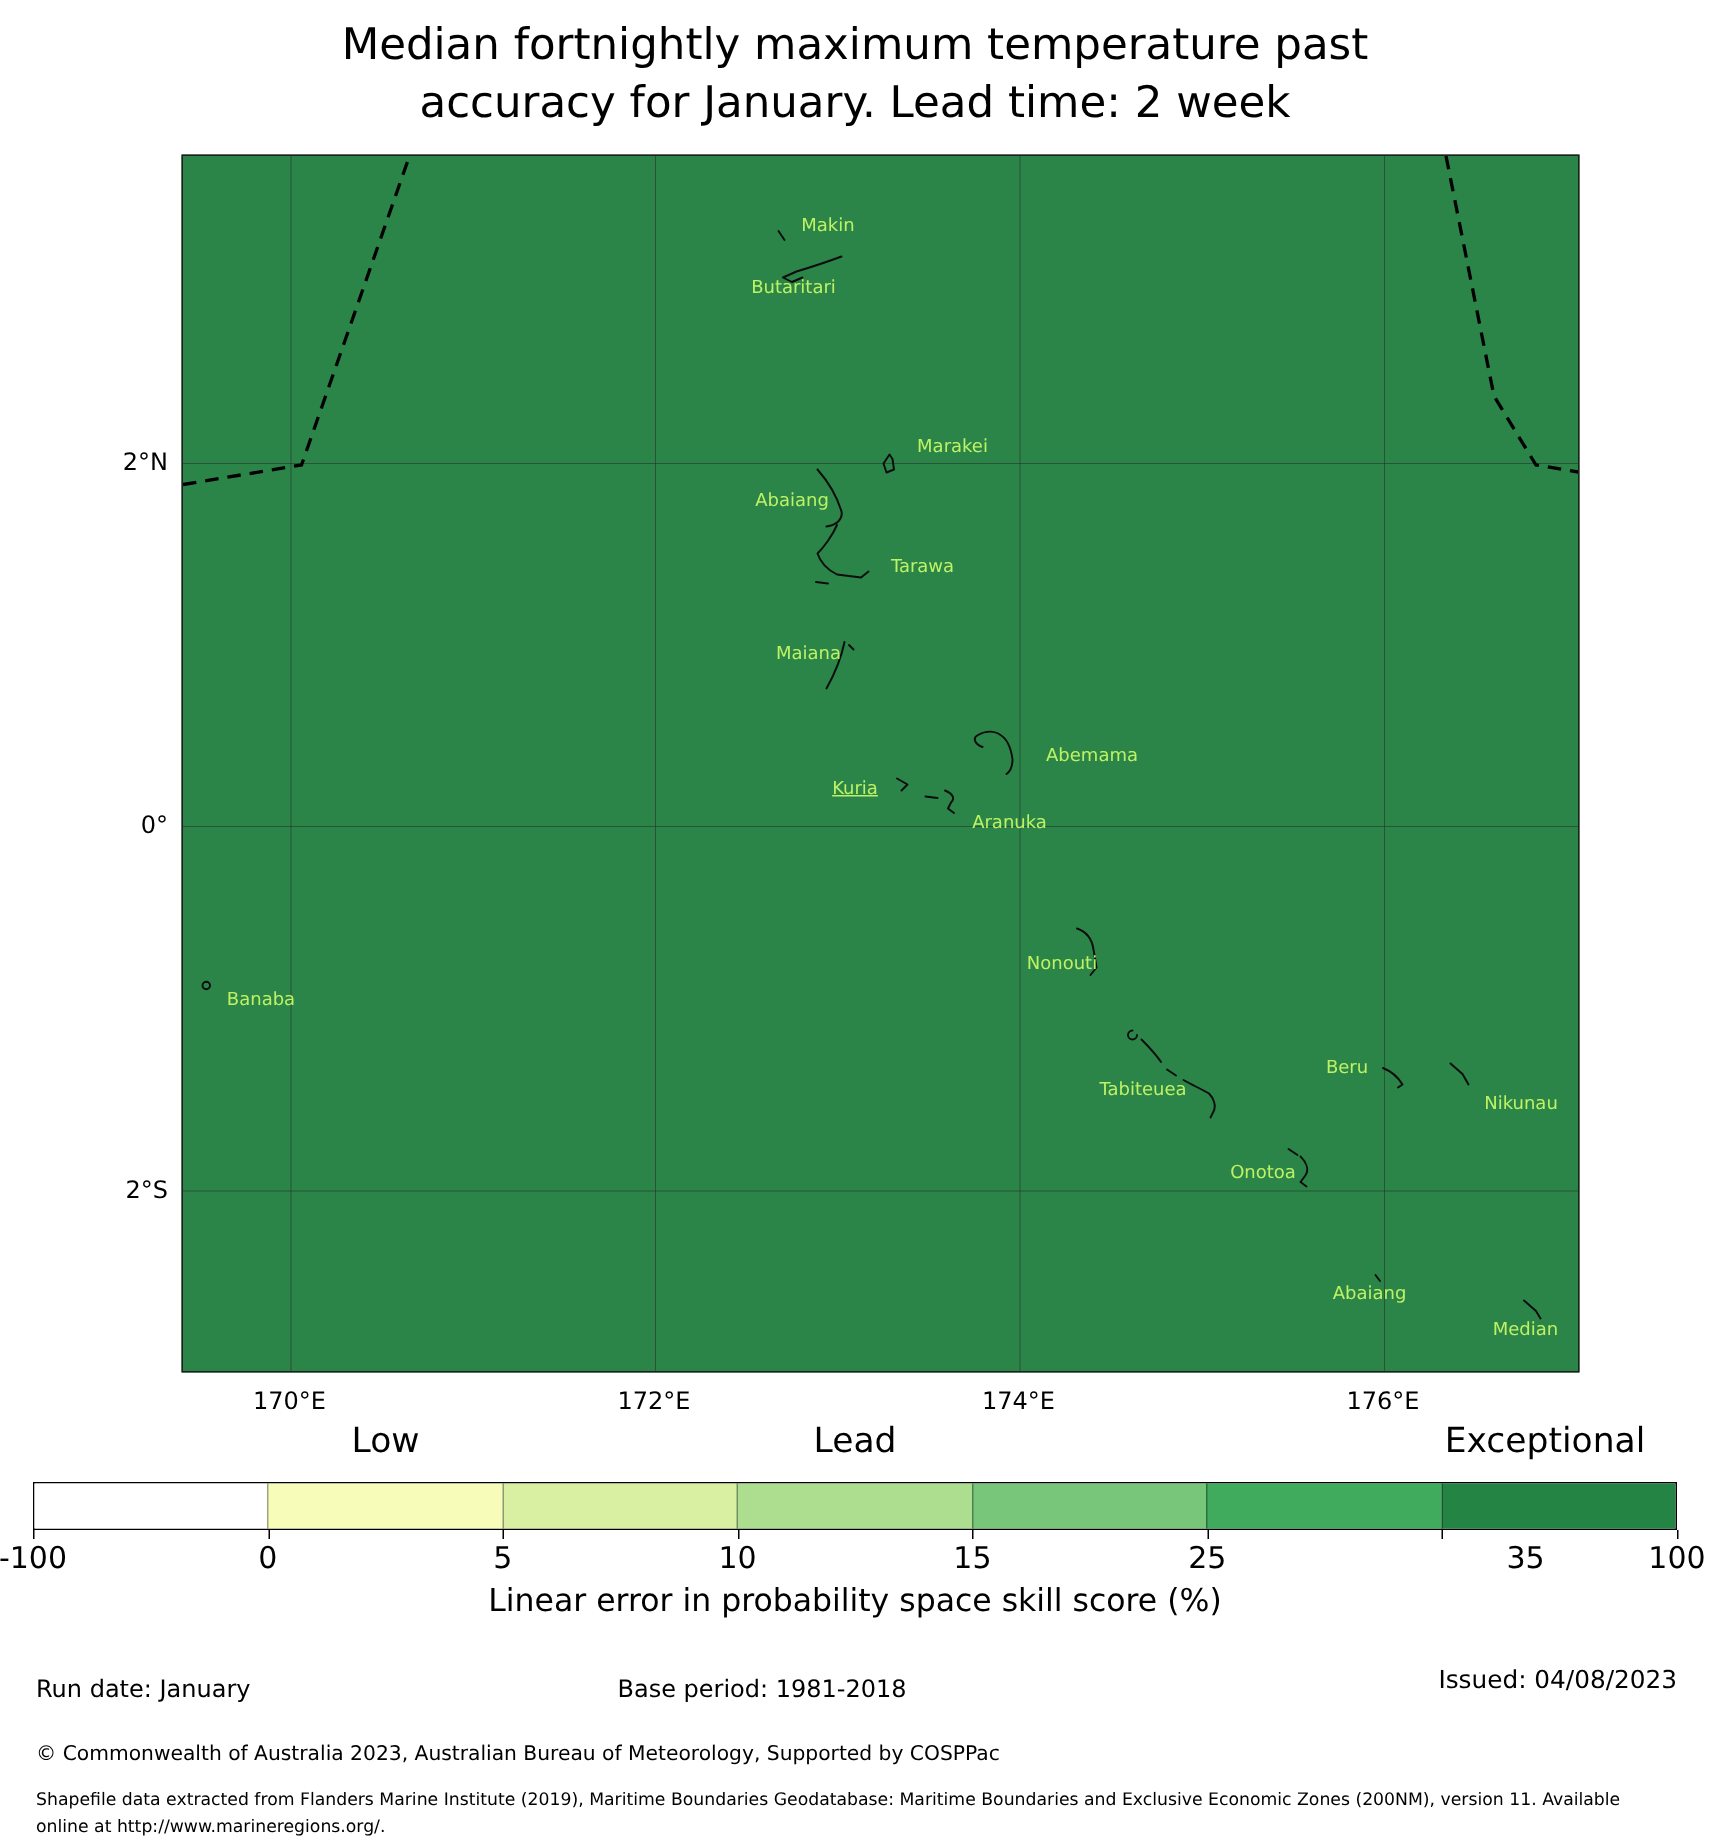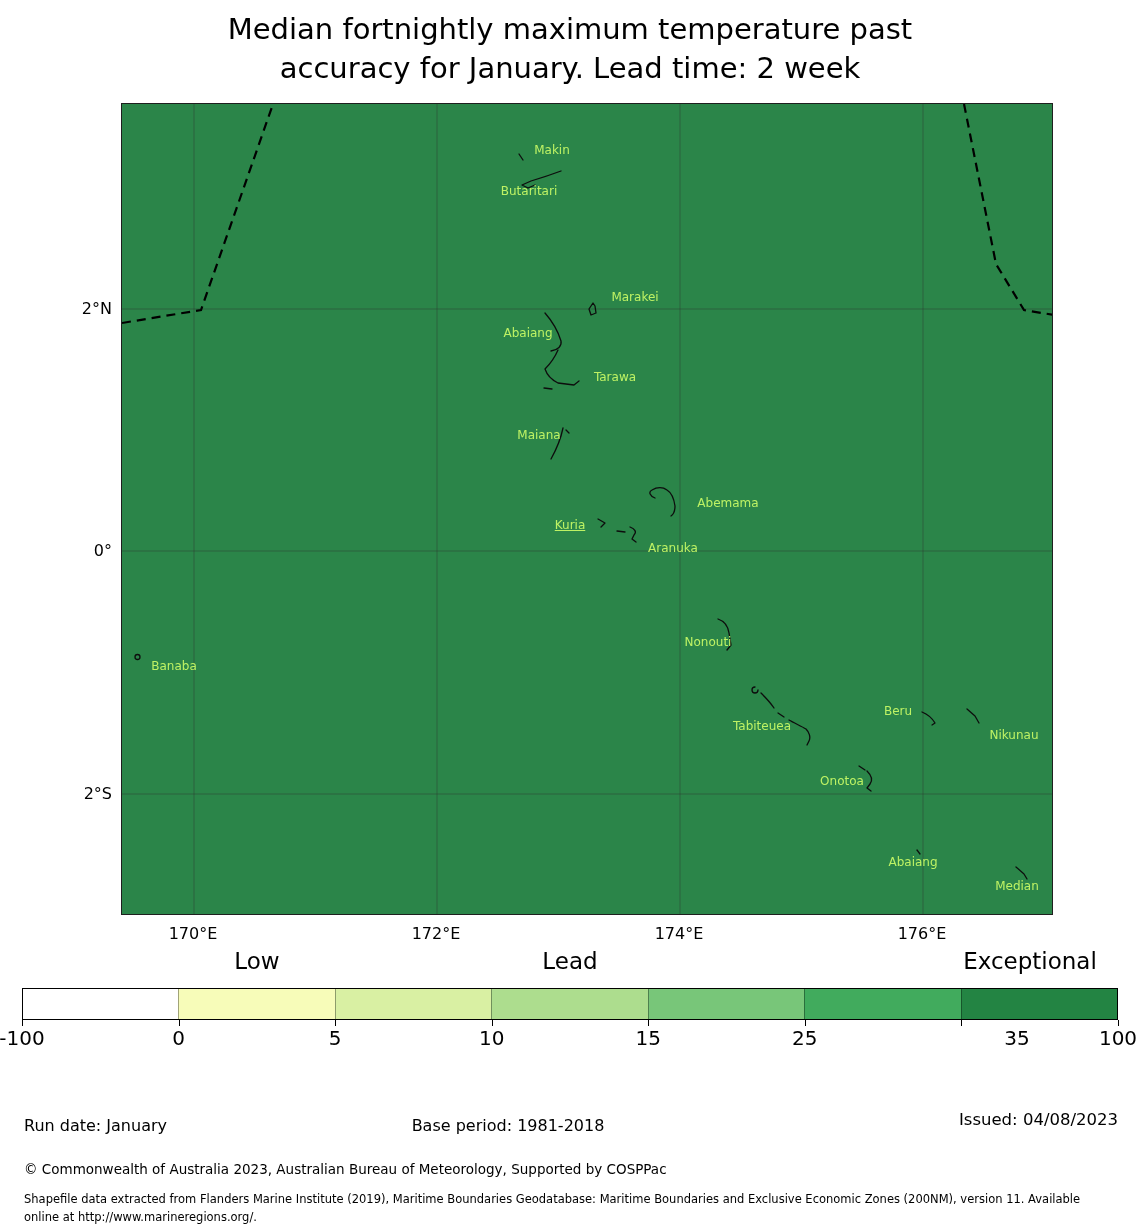--- a/index.html
+++ b/index.html
@@ -94,20 +94,21 @@
   <div class="cbar" id="cbar">
       <div class="cbar-seg" style="background: rgb(255, 255, 255);"></div>
       <div class="cbar-seg" style="background: rgb(247, 252, 185);"></div>
       <div class="cbar-seg" style="background: rgb(217, 240, 163);"></div>
       <div class="cbar-seg" style="background: rgb(173, 221, 142);"></div>
       <div class="cbar-seg" style="background: rgb(120, 198, 121);"></div>
       <div class="cbar-seg" style="background: rgb(65, 171, 93);"></div>
       <div class="cbar-seg" style="background: rgb(35, 132, 67);"></div>
     </div>
   <div id="cbar-ticks"></div>
+  <div class="cbar-label">Linear error in probability space skill score (%)</div>
 
   <div class="foot f-run">Run date: January</div>
   <div class="foot f-base">Base period: 1981-2018</div>
   <div class="foot f-issued">Issued: 04/08/2023</div>
   <div class="foot f-copy">© Commonwealth of Australia 2023, Australian Bureau of Meteorology, Supported by COSPPac</div>
   <div class="foot f-shape">Shapefile data extracted from Flanders Marine Institute (2019), Maritime Boundaries Geodatabase: Maritime Boundaries and Exclusive Economic Zones (200NM), version 11. Available
 online at http://www.marineregions.org/.</div>
 <div class="ytick" style="top: 308px;">2°N</div>
     <div class="ytick" style="top: 550px;">0°</div>
     <div class="ytick" style="top: 793px;">2°S</div>

